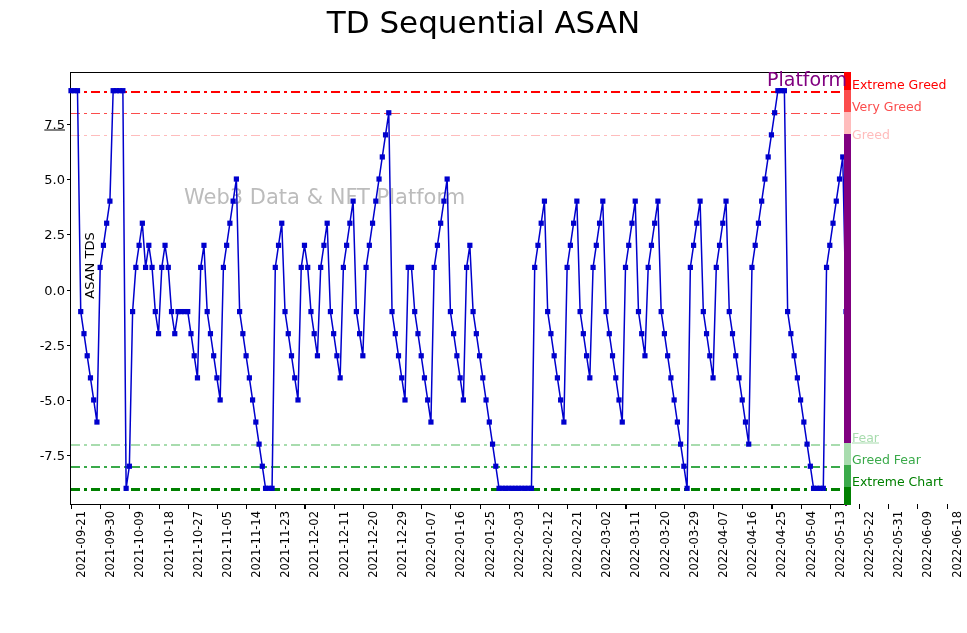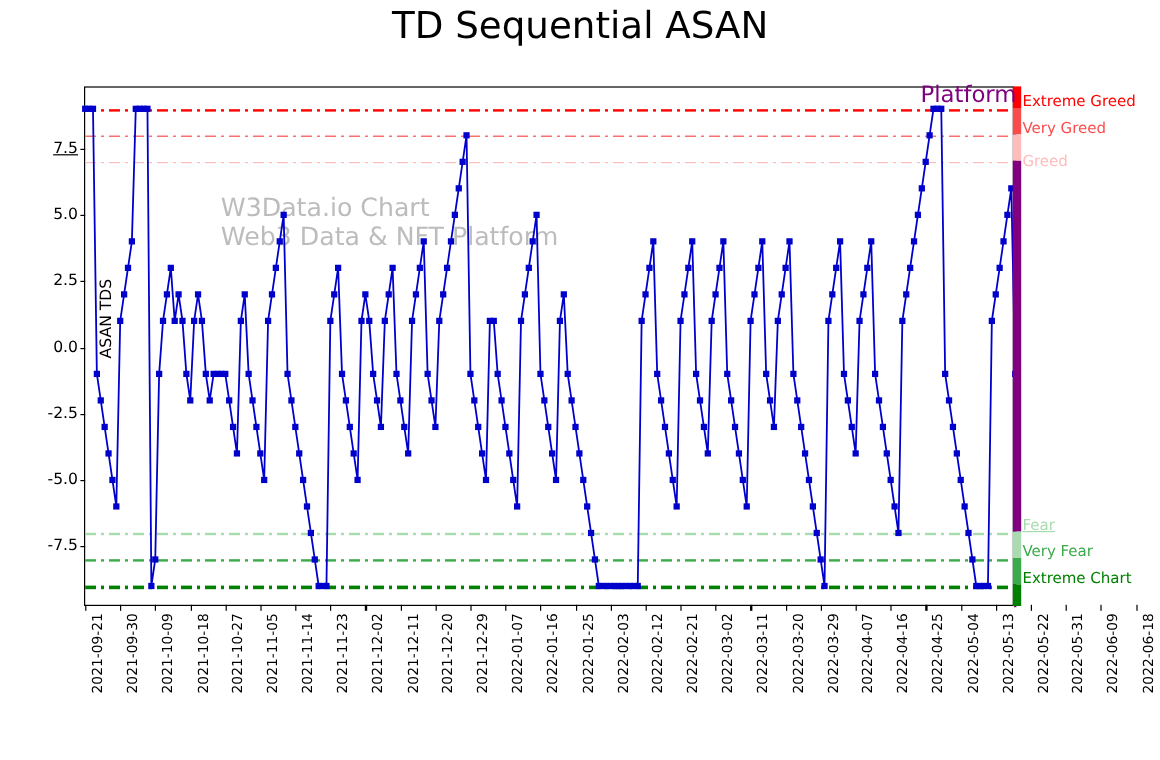--- a/index.html
+++ b/index.html
@@ -135,21 +135,20 @@
       </div>
     <div id="threshold-lines">
         <div class="hline greed-x" style="top: 17.6735px; width: 775px; border-top: none; border-image: none 100% / 1 / 0 stretch; height: 2.2px; background-image: repeating-linear-gradient(to right, rgb(255, 0, 0) 0px, rgb(255, 0, 0) 9px, transparent 9px, transparent 13px, rgb(255, 0, 0) 13px, rgb(255, 0, 0) 16px, transparent 16px, transparent 20px);"></div>
         <div class="hline greed-v" style="top: 39.7653px; width: 775px; border-top: none; border-image: none 100% / 1 / 0 stretch; height: 1.6px; background-image: repeating-linear-gradient(to right, rgb(251, 76, 76) 0px, rgb(251, 76, 76) 9px, transparent 9px, transparent 13px, rgb(251, 76, 76) 13px, rgb(251, 76, 76) 16px, transparent 16px, transparent 20px);"></div>
         <div class="hline greed-n" style="top: 61.8571px; width: 775px; border-top: none; border-image: none 100% / 1 / 0 stretch; height: 1.6px; background-image: repeating-linear-gradient(to right, rgb(255, 188, 188) 0px, rgb(255, 188, 188) 9px, transparent 9px, transparent 13px, rgb(255, 188, 188) 13px, rgb(255, 188, 188) 16px, transparent 16px, transparent 20px);"></div>
         <div class="hline fear-n" style="top: 371.143px; width: 775px; border-top: none; border-image: none 100% / 1 / 0 stretch; height: 1.6px; background-image: repeating-linear-gradient(to right, rgb(168, 220, 174) 0px, rgb(168, 220, 174) 9px, transparent 9px, transparent 13px, rgb(168, 220, 174) 13px, rgb(168, 220, 174) 16px, transparent 16px, transparent 20px);"></div>
         <div class="hline fear-v" style="top: 393.235px; width: 775px; border-top: none; border-image: none 100% / 1 / 0 stretch; height: 1.6px; background-image: repeating-linear-gradient(to right, rgb(58, 170, 74) 0px, rgb(58, 170, 74) 9px, transparent 9px, transparent 13px, rgb(58, 170, 74) 13px, rgb(58, 170, 74) 16px, transparent 16px, transparent 20px);"></div>
         <div class="hline fear-x" style="top: 415.327px; width: 775px; border-top: none; border-image: none 100% / 1 / 0 stretch; height: 2.2px; background-image: repeating-linear-gradient(to right, rgb(0, 128, 0) 0px, rgb(0, 128, 0) 9px, transparent 9px, transparent 13px, rgb(0, 128, 0) 13px, rgb(0, 128, 0) 16px, transparent 16px, transparent 20px);"></div>
       </div>
 
-    <div class="wm wm1">W3Data.io Chart</div>
     <div class="wm wm2">Web3 Data &amp; NFT Platform</div>
 
     <svg class="series" id="series-svg" width="775" height="433">
         <polyline points="0.00,17.67 3.24,17.67 6.49,17.67 9.73,238.59 12.97,260.68 16.21,282.78 19.46,304.87 22.70,326.96 25.94,349.05 29.18,194.41 32.43,172.32 35.67,150.22 38.91,128.13 42.15,17.67 45.40,17.67 48.64,17.67 51.88,17.67 55.13,415.33 58.37,393.23 61.61,238.59 64.85,194.41 68.10,172.32 71.34,150.22 74.58,194.41 77.82,172.32 81.07,194.41 84.31,238.59 87.55,260.68 90.79,194.41 94.04,172.32 97.28,194.41 100.52,238.59 103.77,260.68 107.01,238.59 110.25,238.59 113.49,238.59 116.74,238.59 119.98,260.68 123.22,282.78 126.46,304.87 129.71,194.41 132.95,172.32 136.19,238.59 139.44,260.68 142.68,282.78 145.92,304.87 149.16,326.96 152.41,194.41 155.65,172.32 158.89,150.22 162.13,128.13 165.38,106.04 168.62,238.59 171.86,260.68 175.10,282.78 178.35,304.87 181.59,326.96 184.83,349.05 188.08,371.14 191.32,393.23 194.56,415.33 197.80,415.33 201.05,415.33 204.29,194.41 207.53,172.32 210.77,150.22 214.02,238.59 217.26,260.68 220.50,282.78 223.74,304.87 226.99,326.96 230.23,194.41 233.47,172.32 236.72,194.41 239.96,238.59 243.20,260.68 246.44,282.78 249.69,194.41 252.93,172.32 256.17,150.22 259.41,238.59 262.66,260.68 265.90,282.78 269.14,304.87 272.38,194.41 275.63,172.32 278.87,150.22 282.11,128.13 285.36,238.59 288.60,260.68 291.84,282.78 295.08,194.41 298.33,172.32 301.57,150.22 304.81,128.13 308.05,106.04 311.30,83.95 314.54,61.86 317.78,39.77 321.03,238.59 324.27,260.68 327.51,282.78 330.75,304.87 334.00,326.96 337.24,194.41 340.48,194.41 343.72,238.59 346.97,260.68 350.21,282.78 353.45,304.87 356.69,326.96 359.94,349.05 363.18,194.41 366.42,172.32 369.67,150.22 372.91,128.13 376.15,106.04 379.39,238.59 382.64,260.68 385.88,282.78 389.12,304.87 392.36,326.96 395.61,194.41 398.85,172.32 402.09,238.59 405.33,260.68 408.58,282.78 411.82,304.87 415.06,326.96 418.31,349.05 421.55,371.14 424.79,393.23 428.03,415.33 431.28,415.33 434.52,415.33 437.76,415.33 441.00,415.33 444.25,415.33 447.49,415.33 450.73,415.33 453.97,415.33 457.22,415.33 460.46,415.33 463.70,194.41 466.95,172.32 470.19,150.22 473.43,128.13 476.67,238.59 479.92,260.68 483.16,282.78 486.40,304.87 489.64,326.96 492.89,349.05 496.13,194.41 499.37,172.32 502.62,150.22 505.86,128.13 509.10,238.59 512.34,260.68 515.59,282.78 518.83,304.87 522.07,194.41 525.31,172.32 528.56,150.22 531.80,128.13 535.04,238.59 538.28,260.68 541.53,282.78 544.77,304.87 548.01,326.96 551.26,349.05 554.50,194.41 557.74,172.32 560.98,150.22 564.23,128.13 567.47,238.59 570.71,260.68 573.95,282.78 577.20,194.41 580.44,172.32 583.68,150.22 586.92,128.13 590.17,238.59 593.41,260.68 596.65,282.78 599.90,304.87 603.14,326.96 606.38,349.05 609.62,371.14 612.87,393.23 616.11,415.33 619.35,194.41 622.59,172.32 625.84,150.22 629.08,128.13 632.32,238.59 635.56,260.68 638.81,282.78 642.05,304.87 645.29,194.41 648.54,172.32 651.78,150.22 655.02,128.13 658.26,238.59 661.51,260.68 664.75,282.78 667.99,304.87 671.23,326.96 674.48,349.05 677.72,371.14 680.96,194.41 684.21,172.32 687.45,150.22 690.69,128.13 693.93,106.04 697.18,83.95 700.42,61.86 703.66,39.77 706.90,17.67 710.15,17.67 713.39,17.67 716.63,238.59 719.87,260.68 723.12,282.78 726.36,304.87 729.60,326.96 732.85,349.05 736.09,371.14 739.33,393.23 742.57,415.33 745.82,415.33 749.06,415.33 752.30,415.33 755.54,194.41 758.79,172.32 762.03,150.22 765.27,128.13 768.51,106.04 771.76,83.95 775.00,238.59" fill="none" stroke="#0000cd" stroke-width="1.5" stroke-linejoin="miter"></polyline>
         <g>
           <rect x="-2.60" y="15.07" width="5.2" height="5.2" fill="#0000cd"></rect>
           <rect x="0.64" y="15.07" width="5.2" height="5.2" fill="#0000cd"></rect>
           <rect x="3.89" y="15.07" width="5.2" height="5.2" fill="#0000cd"></rect>
           <rect x="7.13" y="235.99" width="5.2" height="5.2" fill="#0000cd"></rect>
           <rect x="10.37" y="258.08" width="5.2" height="5.2" fill="#0000cd"></rect>
@@ -403,21 +402,21 @@
       <div class="cb-seg" style="top: 61.8571px; height: 309.286px; background: rgb(128, 0, 128);"></div>
       <div class="cb-seg" style="top: 371.143px; height: 22.0918px; background: rgb(168, 220, 174);"></div>
       <div class="cb-seg" style="top: 393.235px; height: 22.0918px; background: rgb(58, 170, 74);"></div>
       <div class="cb-seg" style="top: 415.327px; height: 17.6735px; background: rgb(0, 128, 0);"></div>
     </div>
   <div id="band-labels">
       <div class="band-label bl-xgreed" style="top: 83.6735px;">Extreme Greed</div>
       <div class="band-label bl-vgreed" style="top: 105.765px;">Very Greed</div>
       <div class="band-label bl-greed" style="top: 134px;">Greed</div>
       <div class="band-label bl-fear" style="top: 437.143px; text-decoration: underline;">Fear</div>
-      <div class="band-label bl-vfear" style="top: 459.235px;">Very Fear</div>
+      <div class="band-label bl-vfear" style="top: 459.235px;">Greed Fear</div>
       <div class="band-label bl-xfear" style="top: 481.327px;">Extreme Chart</div>
     </div>
 
   <div class="annot annot-state">Platform</div>
 
 <div class="xtick" style="left: 70px;">2021-09-21</div>
     <div class="xtick" style="left: 99.1841px;">2021-09-30</div>
     <div class="xtick" style="left: 128.368px;">2021-10-09</div>
     <div class="xtick" style="left: 157.552px;">2021-10-18</div>
     <div class="xtick" style="left: 186.736px;">2021-10-27</div>

